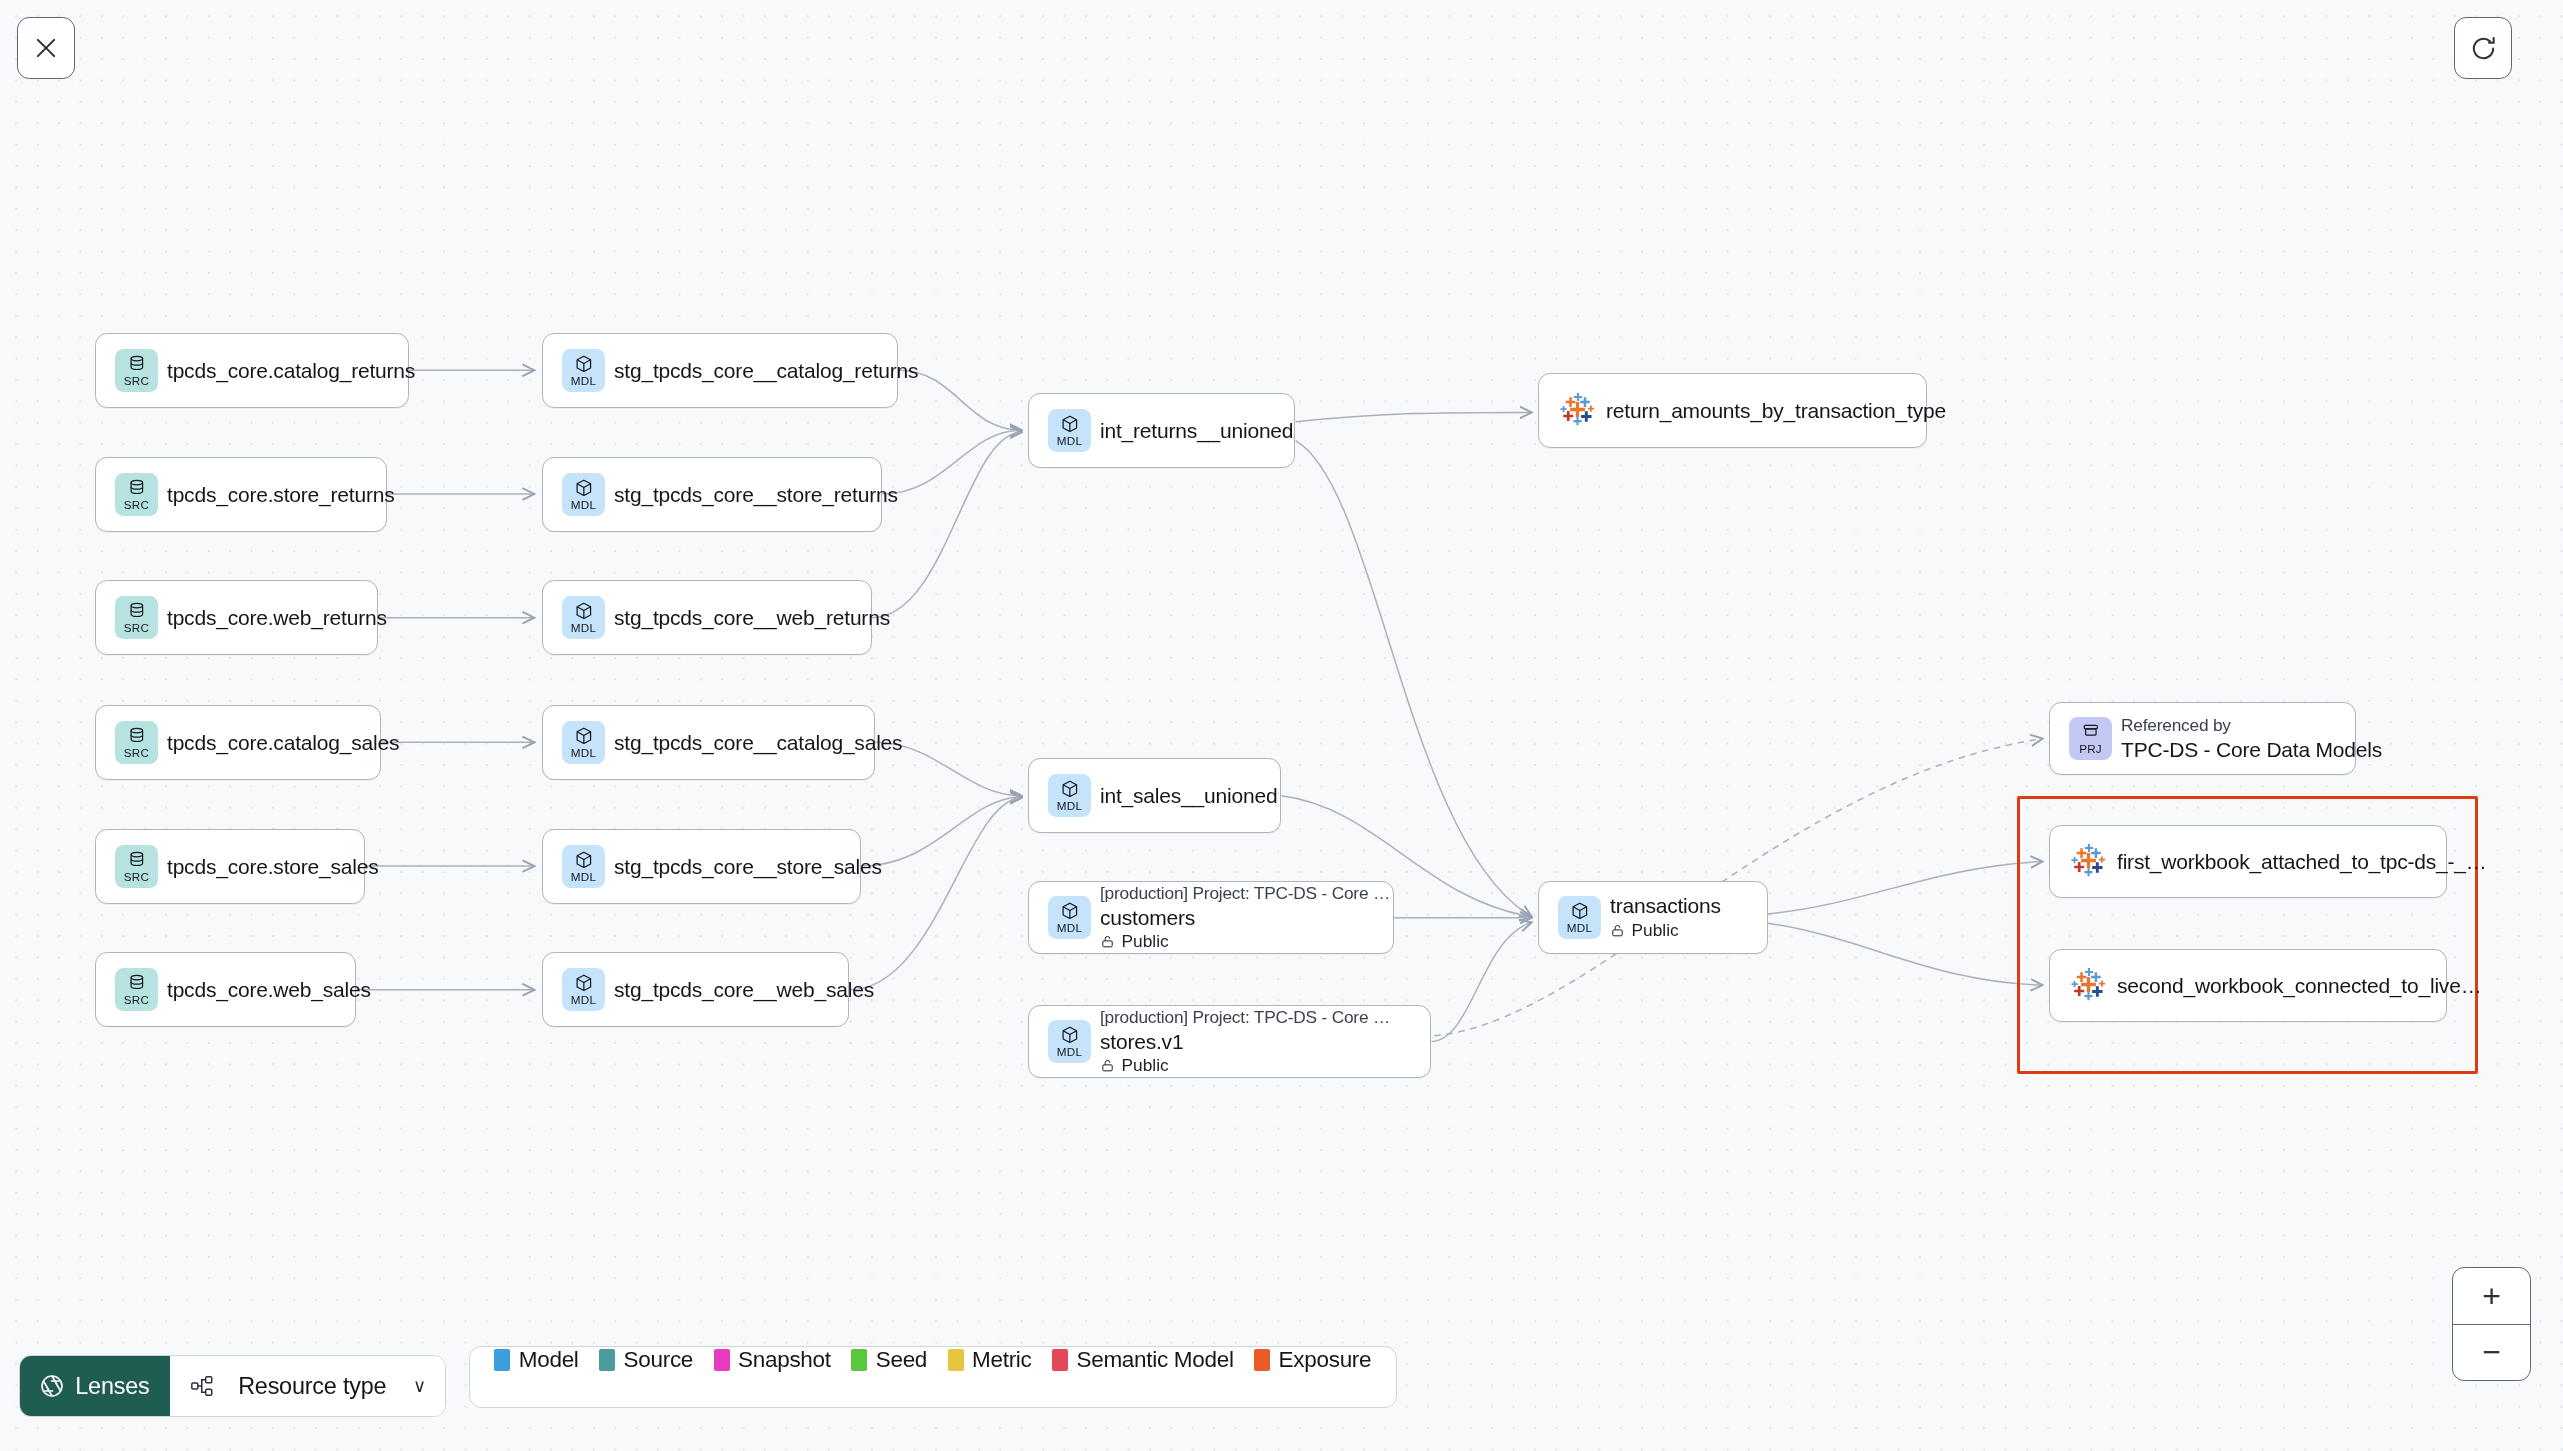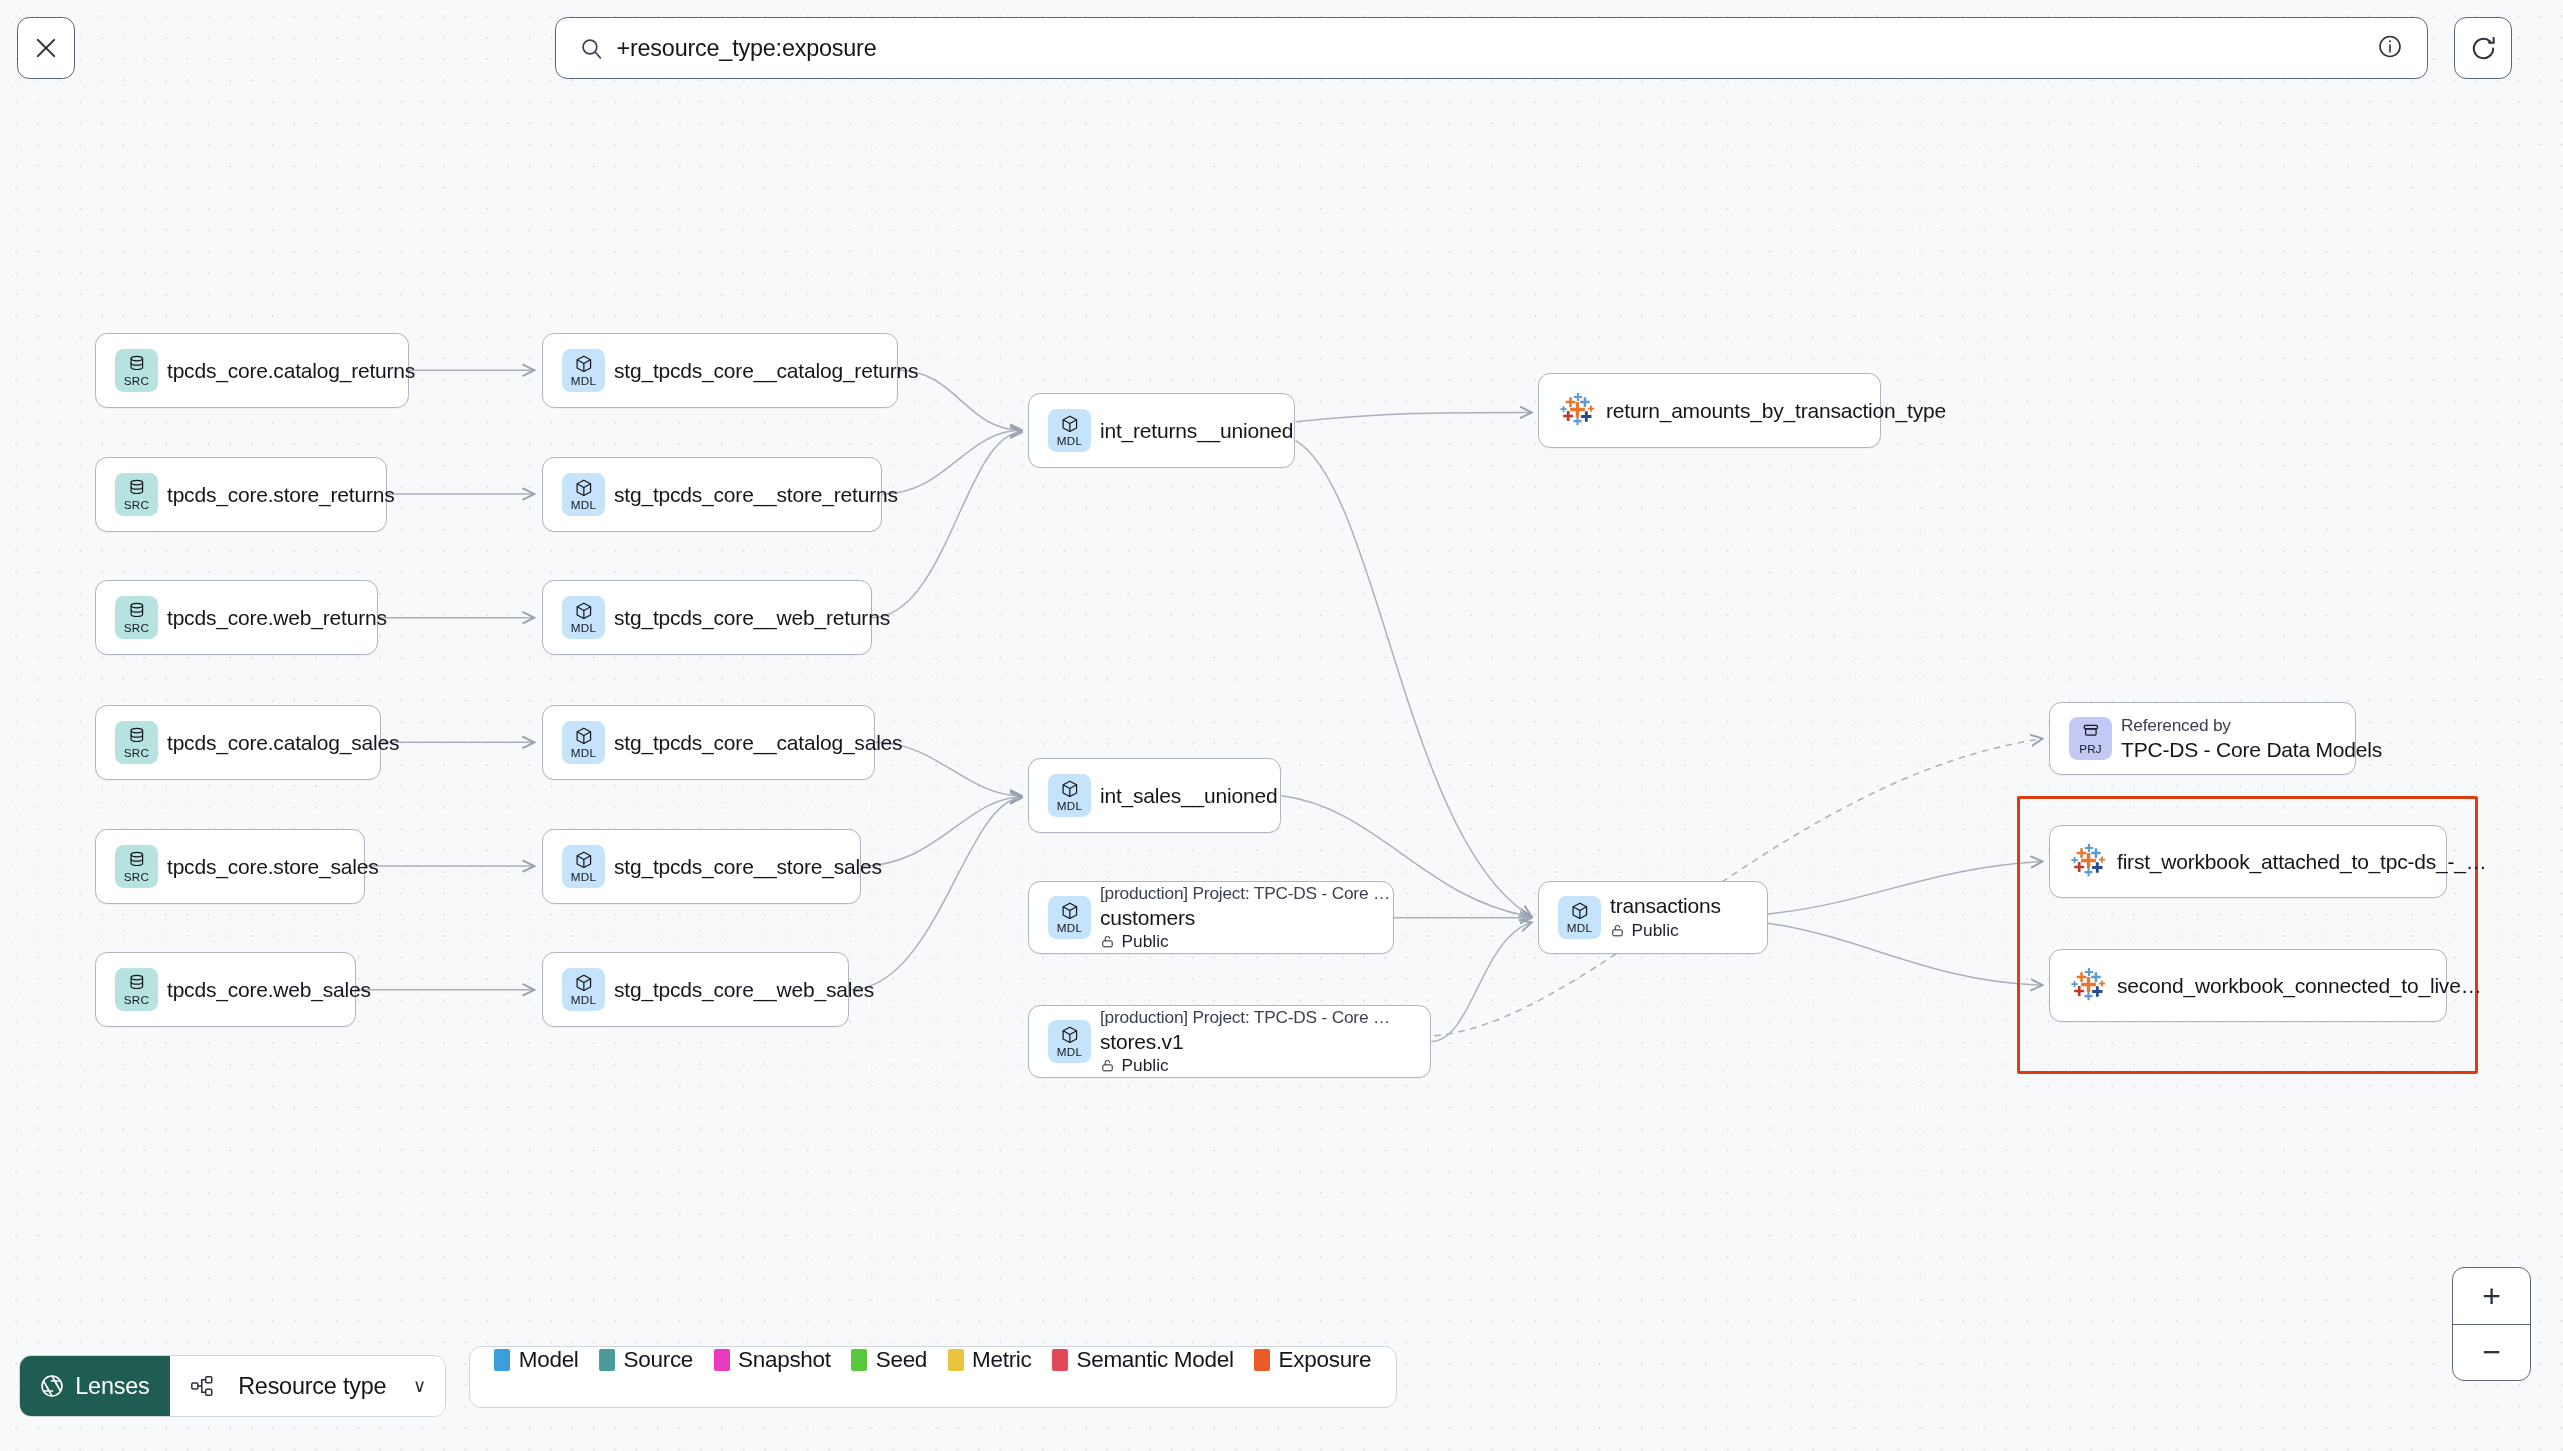--- a/index.html
+++ b/index.html
@@ -138,36 +138,20 @@
   <div class="topbar">
 
     <div class="tb-btn" id="close-btn">
       <svg width="28" height="28" viewBox="0 0 24 24" fill="none" stroke="#2b303b" stroke-width="1.7" stroke-linecap="round">
         <line x1="5" y1="5" x2="19" y2="19"></line>
           <line x1="19" y1="5" x2="5" y2="19"></line>
       </svg>
     </div>
 
 
-    <div id="searchbar">
-      <span id="search-icon">
-        <svg width="25" height="25" viewBox="0 0 24 24" fill="none" stroke="#3b4150" stroke-width="1.6" stroke-linecap="round">
-          <circle cx="10.5" cy="10.5" r="6.6"></circle>
-            <line x1="15.4" y1="15.4" x2="20.5" y2="21"></line>
-        </svg>
-      </span>
-      <span id="search-value">+resource_type:exposure</span>
-      <span id="info-icon">
-        <svg width="26" height="26" viewBox="0 0 24 24" fill="none" stroke="#2b303b" stroke-width="1.5">
-          <circle cx="12" cy="12" r="9.2"></circle>
-          <line x1="12" y1="10.6" x2="12" y2="17" stroke-linecap="round"></line>
-          <circle cx="12" cy="7.2" r="0.95" fill="#2b303b" stroke="none"></circle>
-        </svg>
-      </span>
-    </div>
 
     <div class="tb-btn" id="refresh-btn">
       <svg width="29" height="29" viewBox="0 0 24 24" fill="none" stroke="#2b303b" stroke-width="1.7" stroke-linecap="round">
         <path d="M20 12a8 8 0 1 1-2.6-5.9"></path>
         <polyline points="20.4,3.4 20.4,7.2 16.6,7.2"></polyline>
       </svg>
     </div>
   </div>
 
   <div id="graph">
@@ -392,21 +376,21 @@
       <path d="M12 2.7 20.2 7v10L12 21.3 3.8 17V7z"></path>
       <path d="M3.8 7 12 11.5 20.2 7"></path>
               <path d="M12 11.5v9.8"></path>
     </svg>
             <span class="badge-txt">MDL</span>
       </span>
           <div class="body">
             <span class="title">int_sales__unioned</span>
           </div>
         </div>
-        <div class="node" style="left: 1538px; top: 373px; width: 343px; height: 75px;">
+        <div class="node" style="left: 1538px; top: 373px; width: 389px; height: 75px;">
           <span><svg class="tableau-icon" viewBox="0 0 42 42" fill="none">
     <path d="M13,21 H29 M21,13 V29" stroke="#e8762d" stroke-width="3.6" stroke-linecap="butt"></path>
     <path d="M8.3,13 H18.7 M13.5,7.8 V18.2" stroke="#e8762d" stroke-width="2.7" stroke-linecap="butt"></path>
     <path d="M23.8,13 H34.2 M29,7.8 V18.2" stroke="#5b9bd5" stroke-width="2.7" stroke-linecap="butt"></path>
     <path d="M5.6,28 H16.4 M11,22.6 V33.4" stroke="#c0392b" stroke-width="2.9" stroke-linecap="butt"></path>
     <path d="M24.9,28.5 H36.1 M30.5,22.9 V34.1" stroke="#2b4b8f" stroke-width="3.1" stroke-linecap="butt"></path>
     <path d="M17.1,7.5 H25.9 M21.5,3.0999999999999996 V11.9" stroke="#5b9bd5" stroke-width="2.3" stroke-linecap="butt"></path>
     <path d="M16.6,33.5 H25.4 M21,29.1 V37.9" stroke="#5b9bd5" stroke-width="2.3" stroke-linecap="butt"></path>
     <path d="M2.6,20.5 H9.4 M6,17.1 V23.9" stroke="#5b9bd5" stroke-width="1.9" stroke-linecap="butt"></path>
     <path d="M32.1,20 H38.9 M35.5,16.6 V23.4" stroke="#e8762d" stroke-width="1.9" stroke-linecap="butt"></path>

